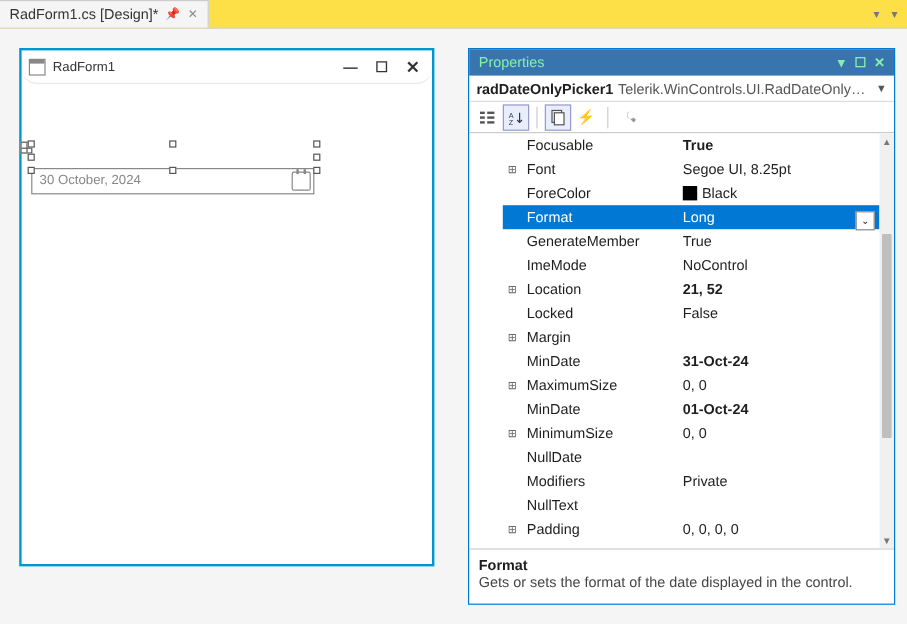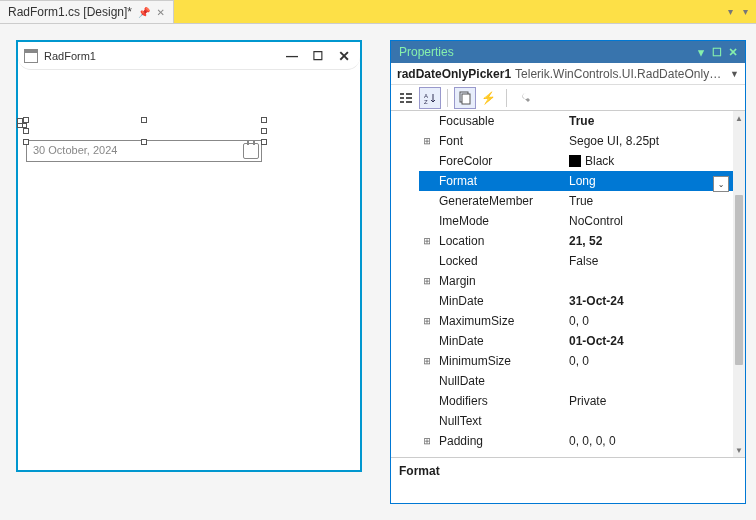--- a/index.html
+++ b/index.html
@@ -450,16 +450,17 @@
         <div class="arrow">▲</div>
         <div class="track">
           <div class="thumb"></div>
         </div>
         <div class="arrow">▼</div>
       </div>
     </div>
 
     <div class="props-desc">
       <div class="dname">Format</div>
+      <div class="dtext">Gets or sets the format of the date displayed in the control.</div>
     </div>
   </div>
 
 </div>
 
 </body></html>

